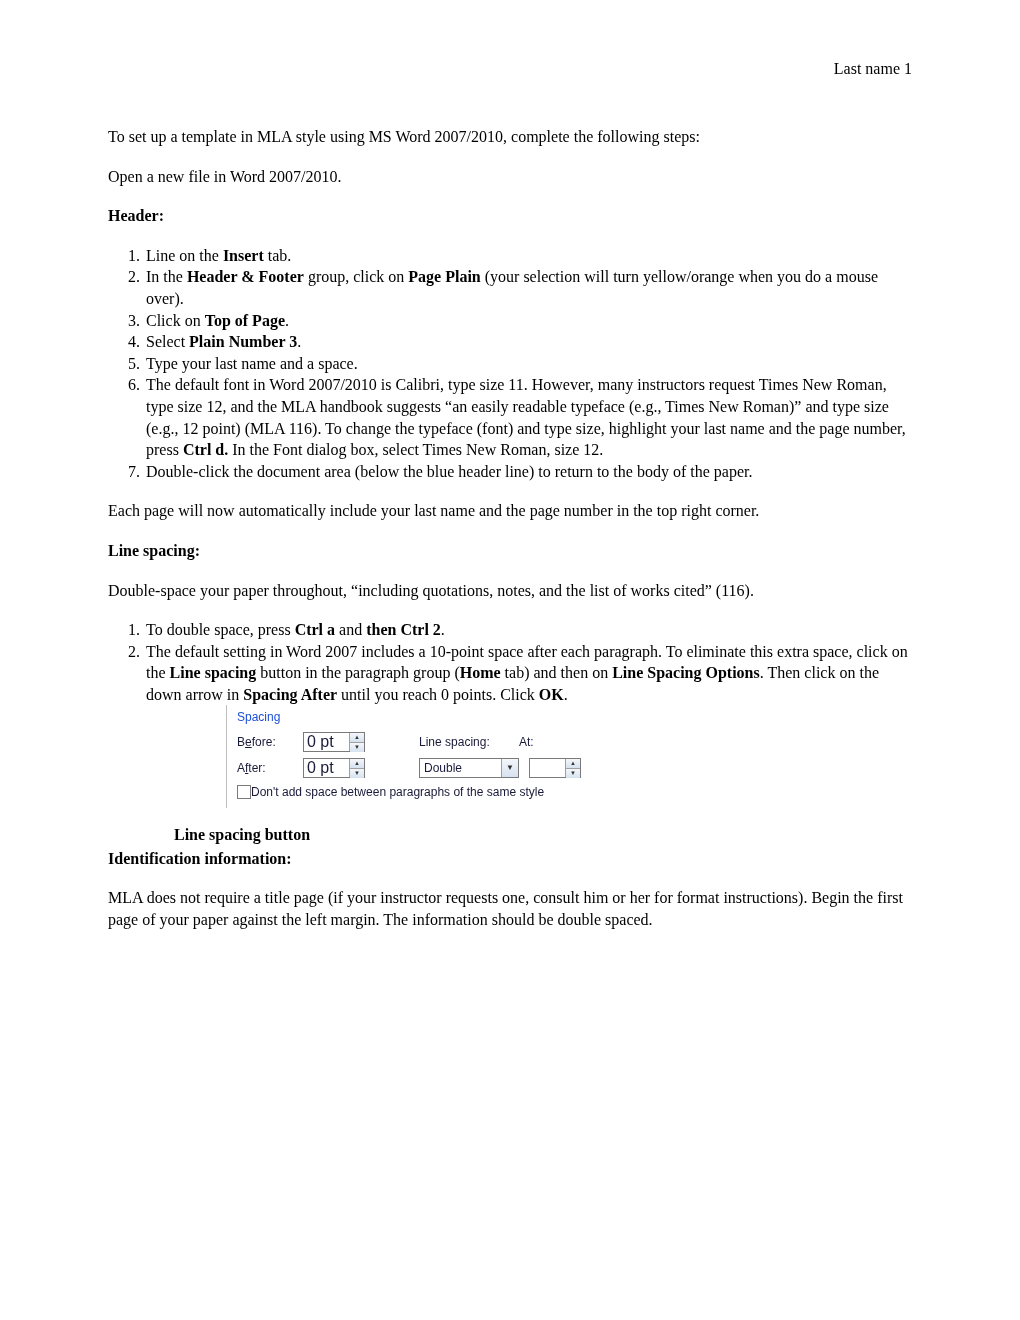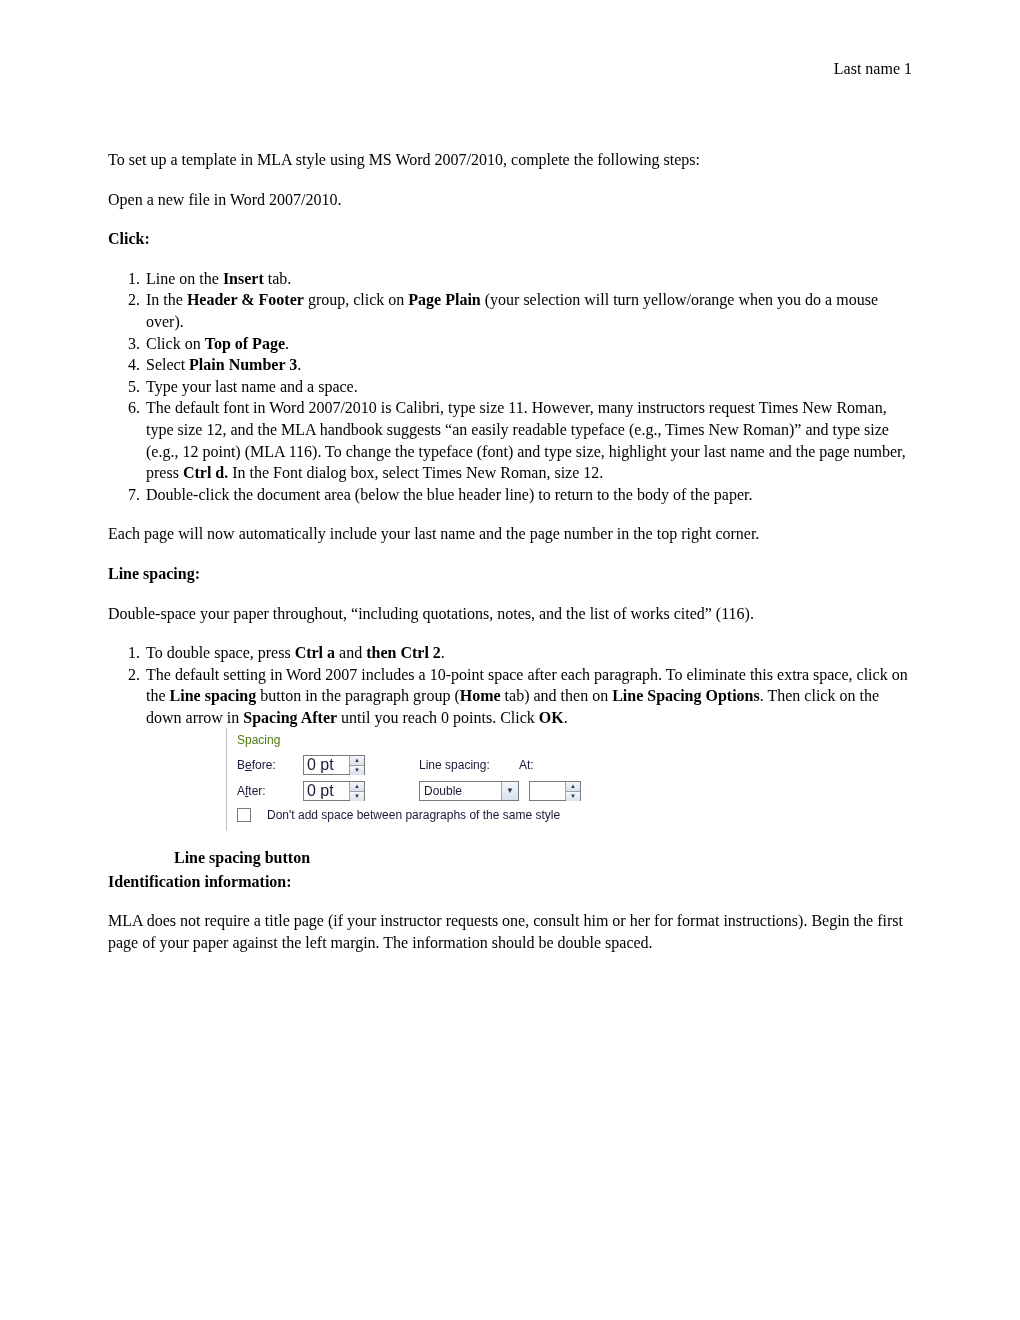--- a/index.html
+++ b/index.html
@@ -11,21 +11,21 @@
       padding: 0;
       background: #fff;
       color: #000;
       box-sizing: border-box;
     }
     .page {
       padding: 60px 108px 0 108px;
     }
     .header-right {
       text-align: right;
-      margin-bottom: 71px;
+      margin-bottom: 48px;
     }
     p {
       margin: 0 0 18px 0;
       line-height: 1.35;
     }
     .bold { font-weight: bold; }
     .section-heading {
       font-weight: bold;
       margin: 0 0 18px 0;
     }
@@ -50,21 +50,21 @@
       width: 420px;
       font-family: "Segoe UI", Tahoma, Arial, sans-serif;
       font-size: 12px;
       border-left: 1px solid #bfbfbf;
       padding: 4px 10px 8px 10px;
       color: #1a1a3a;
       margin-bottom: 4px;
     }
     .spacing-panel .title { 
       margin-bottom: 6px; 
-      color: #4d7c0f;
+      color: #1d4ed8;
     }
     .row {
       display: flex;
       align-items: center;
       margin-bottom: 6px;
       gap: 10px;
     }
     .lbl { 
       width: 56px; 
     }
@@ -112,35 +112,35 @@
     .combo .cbtn {
       width: 16px;
       background: linear-gradient(#f4f7fb, #d6e2ef);
       border-left: 1px solid #a0a0a0;
       text-align: center;
       font-size: 8px;
       line-height: 18px;
       color: #333;
     }
     .atcol { width: 30px; text-align:left;}
-    .checkbox-row { display:flex; align-items:center; gap:16px; font-size:12px; }
+    .checkbox-row { display:flex; align-items:center; gap:0; font-size:12px; }
     .checkbox {
       width: 12px; height: 12px; border: 1px solid #7a7a7a; background:#fff;
     }
   </style>
 </head>
 <body>
 
 <div class="page">
   <div class="header-right">Last name 1</div>
 
   <p>To set up a template in MLA style using MS Word 2007/2010, complete the following steps:</p>
   <p>Open a new file in Word 2007/2010.</p>
 
-  <p class="section-heading">Click:</p>
+  <p class="section-heading">Header:</p>
 
   <ol>
     <li><span>Line on the </span><span class="bold">Insert</span><span> tab.</span></li>
     <li><span>In the </span><span class="bold">Header &amp; Footer</span><span> group, click on </span><span class="bold">Page Plain</span><span> (your selection will turn yellow/orange when you do a mouse over).</span></li>
     <li><span>Click on </span><span class="bold">Top of Page</span><span>.</span></li>
     <li><span>Select </span><span class="bold">Plain Number 3</span><span>.</span></li>
     <li>Type your last name and a space.</li>
     <li><span>The default font in Word 2007/2010 is Calibri, type size 11.  However, many instructors request Times New Roman, type size 12, and the MLA handbook suggests “an easily readable typeface (e.g., Times New Roman)” and type size (e.g., 12 point) (MLA 116).  To change the typeface (font) and type size, highlight your last name and the page number, press </span><span class="bold">Ctrl d.</span><span>   In the Font dialog box, select Times New Roman, size 12.</span></li>
     <li>Double-click the document area (below the blue header line) to return to the body of the paper.</li>
   </ol>

